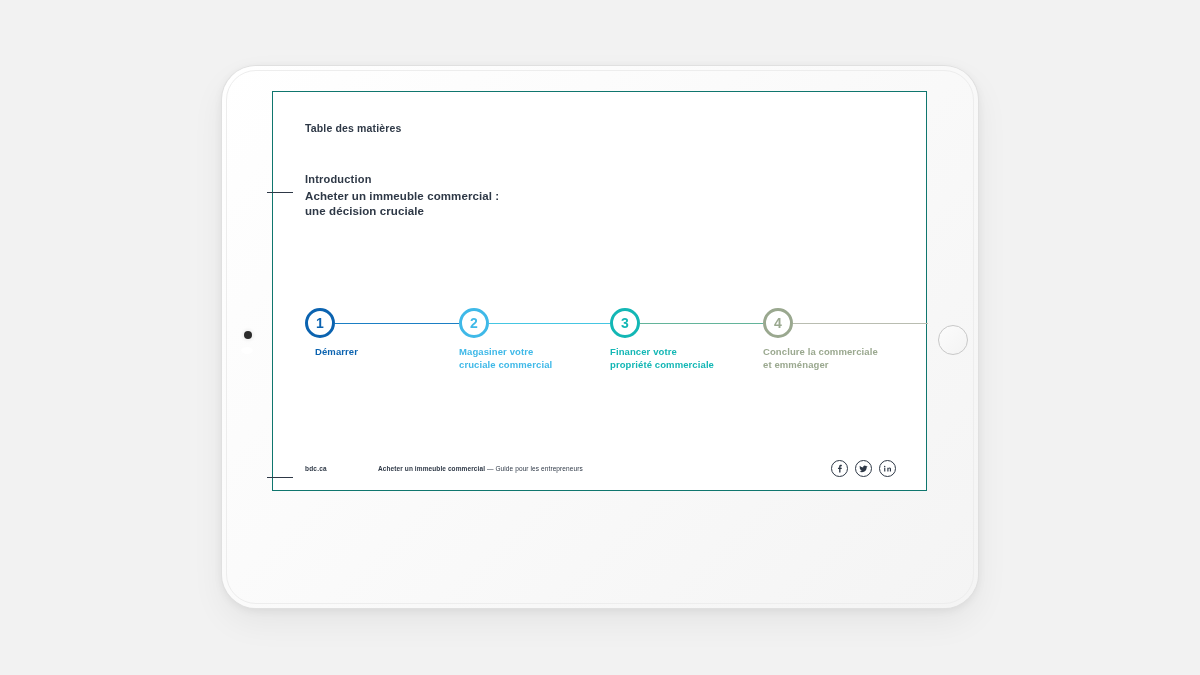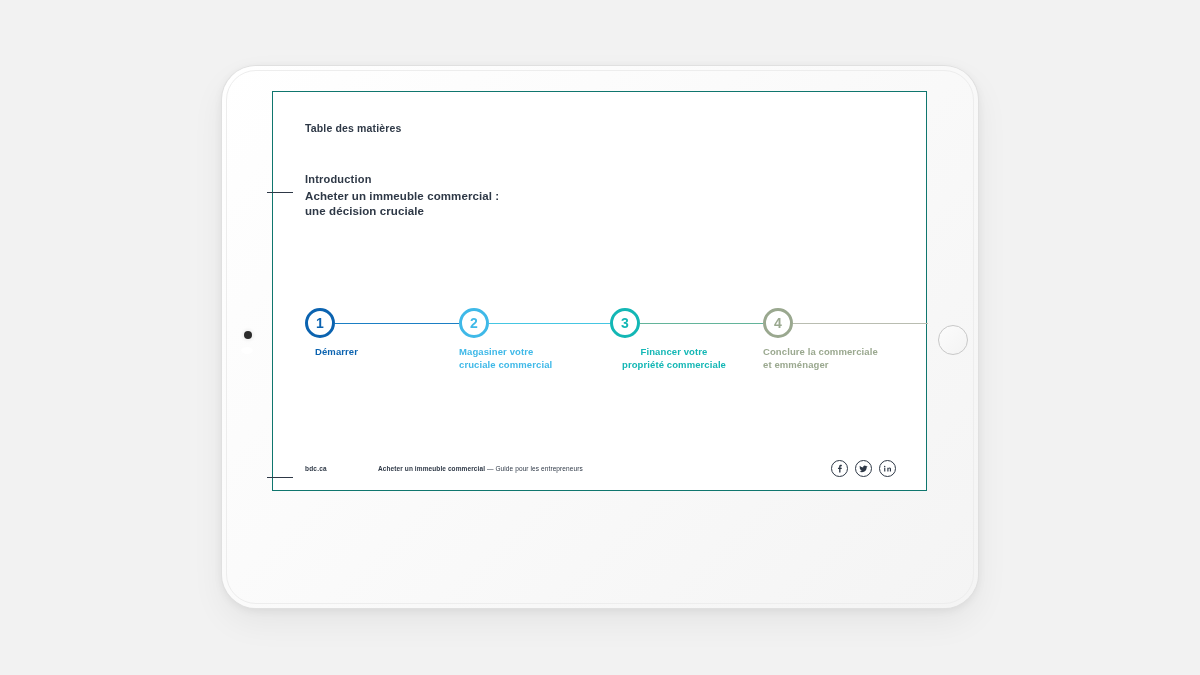--- a/index.html
+++ b/index.html
@@ -230,21 +230,21 @@
   <div id="timeline">
       <div class="tl-seg" style="left: 62px; width: 124px; border-top: 1.2px solid rgb(27, 127, 196);"></div>
       <div class="tl-node" style="left: 32px; border: 3px solid rgb(11, 99, 176); color: rgb(11, 99, 176);">1</div>
       <div class="tl-label" style="left: 32px; color: rgb(11, 99, 176); margin-left: 10px;">Démarrer</div>
       <div class="tl-seg" style="left: 216px; width: 121px; border-top: 1.2px solid rgb(69, 198, 226);"></div>
       <div class="tl-node" style="left: 186px; border: 3px solid rgb(63, 185, 232); color: rgb(63, 185, 232);">2</div>
       <div class="tl-label" style="left: 186px; color: rgb(63, 185, 232);">Magasiner votre
 cruciale commercial</div>
       <div class="tl-seg" style="left: 367px; width: 123px; border-top: 1.2px solid rgb(99, 180, 154);"></div>
       <div class="tl-node" style="left: 337px; border: 3px solid rgb(19, 183, 181); color: rgb(19, 183, 181);">3</div>
-      <div class="tl-label" style="left: 349px; color: rgb(19, 183, 181); text-align: center;">Financer votre
+      <div class="tl-label" style="left: 337px; color: rgb(19, 183, 181);">Financer votre
 propriété commerciale</div>
       <div class="tl-seg" style="left: 520px; width: 135px; border-top: 1.2px solid rgb(185, 189, 177);"></div>
       <div class="tl-node" style="left: 490px; border: 3px solid rgb(154, 168, 143); color: rgb(154, 168, 143);">4</div>
       <div class="tl-label" style="left: 490px; color: rgb(154, 168, 143);">Conclure la commerciale
 et emménager</div>
     </div>
 
   <div class="leader-dash" id="concl-dash"></div>
 
   <div id="footer">

